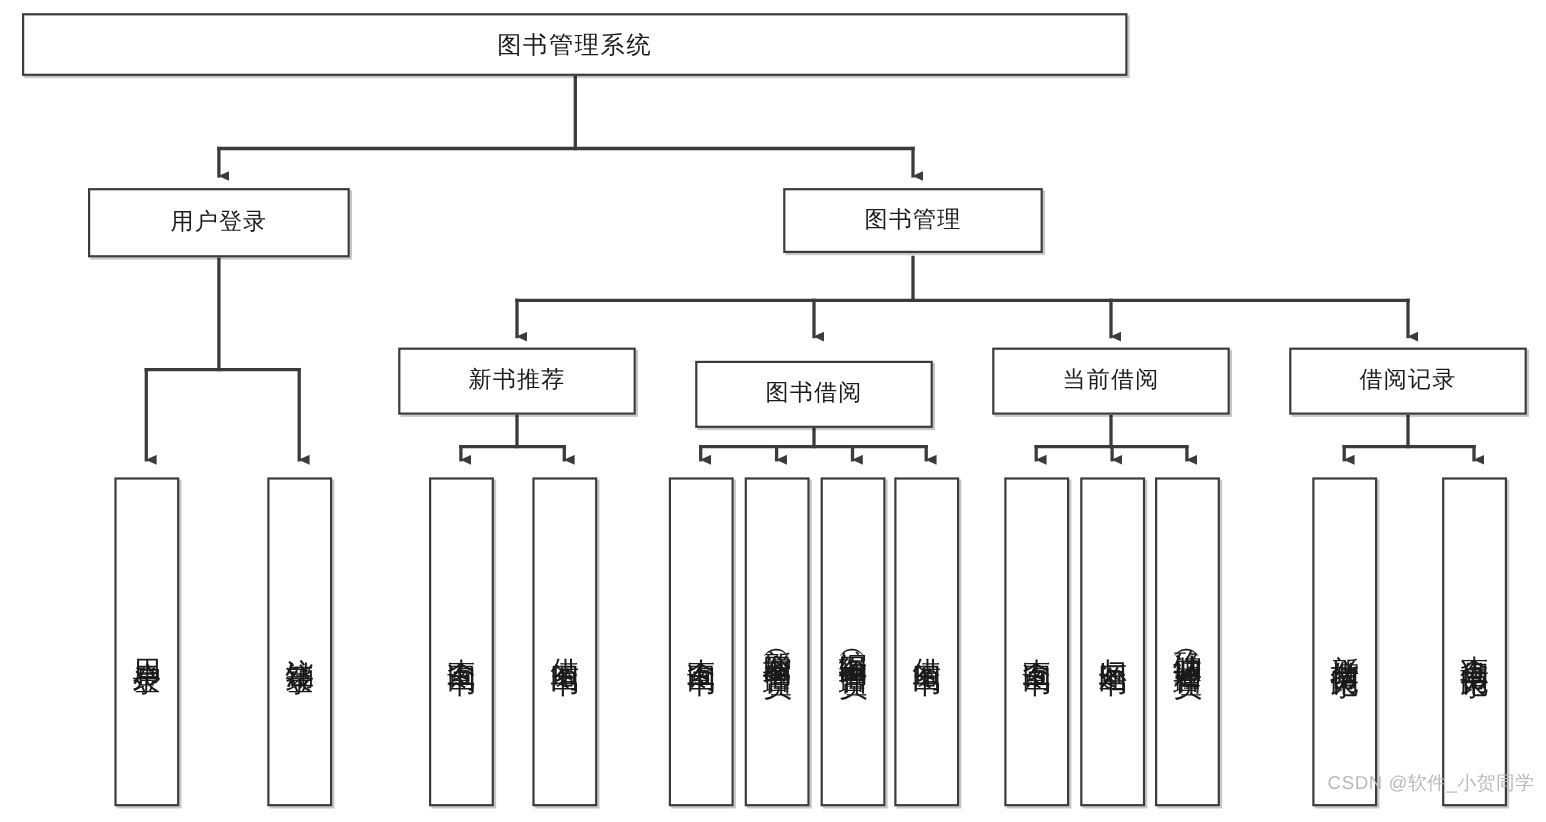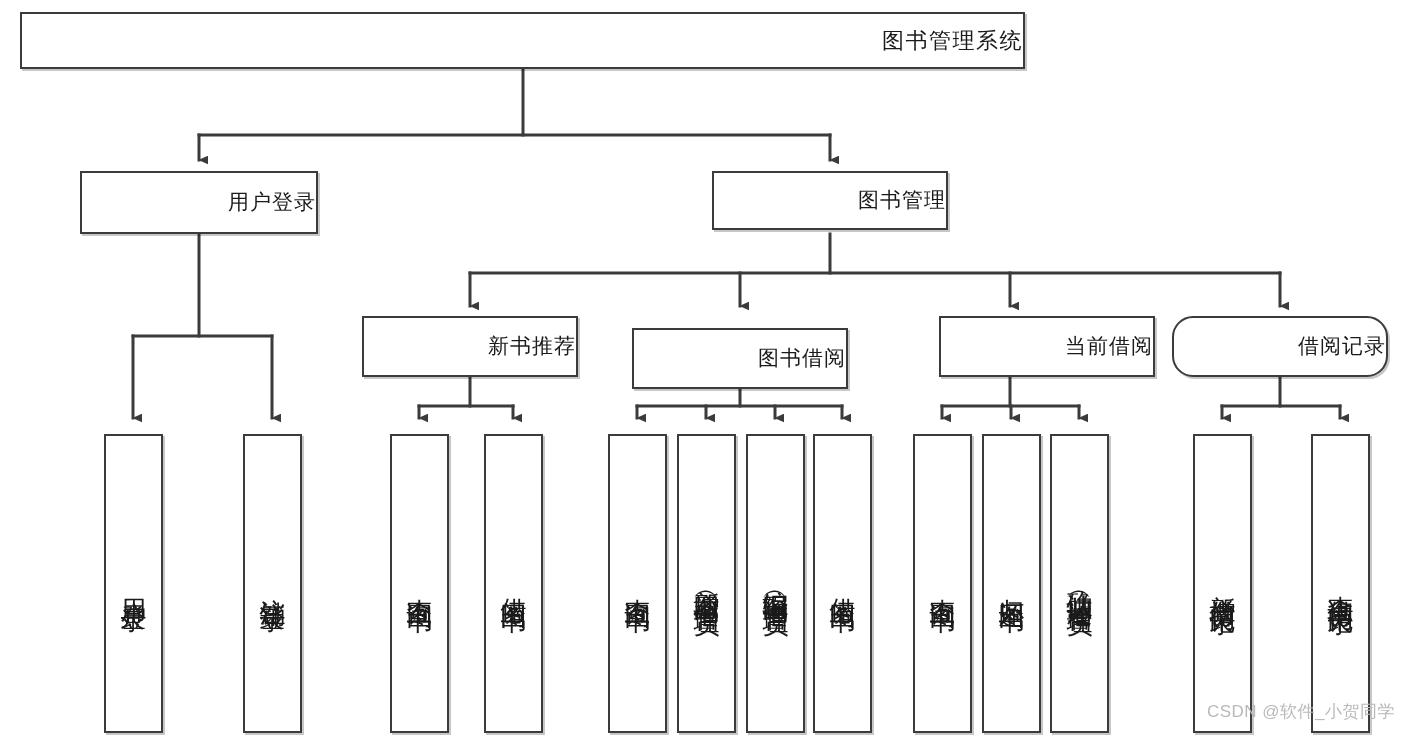--- a/index.html
+++ b/index.html
@@ -26,21 +26,21 @@
     pointer-events: none;
   }
   .node {
     position: absolute;
     box-sizing: border-box;
     background: #ffffff;
     border: 2px solid #3b3b3b;
     box-shadow: 2px 2px 0 rgba(0,0,0,0.22);
     display: flex;
     align-items: center;
-    justify-content: flex-end;
+    justify-content: center;
     color: #1a1a1a;
   }
   .node .label {
     display: block;
     text-align: center;
     line-height: 1.15;
     white-space: nowrap;
   }
   .node.horiz .label {
     font-size: 21px;
@@ -139,24 +139,24 @@
   <div class="node horiz" style="left:712px; top:171px; width:236px; height:59px;">
     <span class="label">图书管理</span>
   </div>
 
   <div class="node horiz" style="left:362px; top:316px; width:216px; height:61px;">
     <span class="label">新书推荐</span>
   </div>
   <div class="node horiz" style="left:632px; top:316px; width:216px; height:61px;margin-top:12px;">
     <span class="label">图书借阅</span>
   </div>
-  <div class="node horiz" style="left:902px; top:316px; width:216px; height:61px;margin-left:37px;">
+  <div class="node horiz" style="left:902px; top:316px; width:216px; height:61px;">
     <span class="label">当前借阅</span>
   </div>
-  <div class="node horiz" style="left:1172px; top:316px; width:216px; height:61px;border-radius:21px;">
+  <div class="node horiz" style="left:1172px; top:316px; width:216px; height:61px;">
     <span class="label">借阅记录</span>
   </div>
 
   <div class="node vert" style="left:104px; top:434px; width:59px; height:299px;">
     <span class="label">用户登录</span>
   </div>
   <div class="node vert" style="left:243px; top:434px; width:59px; height:299px;">
     <span class="label">注销登录</span>
   </div>
 

